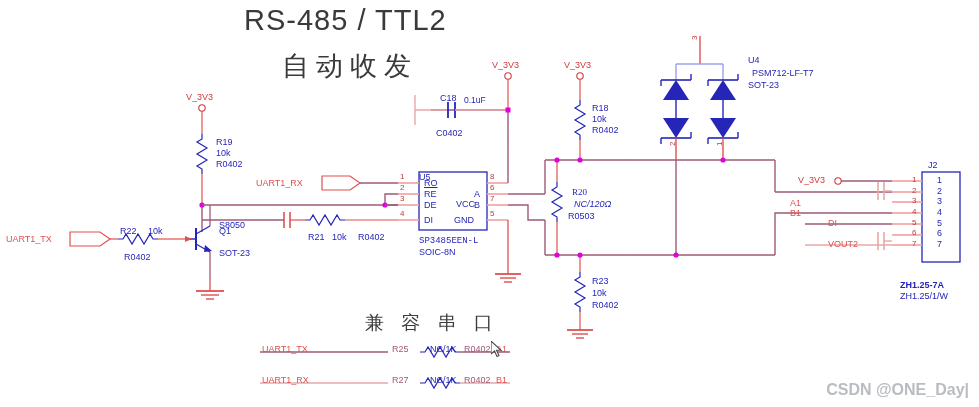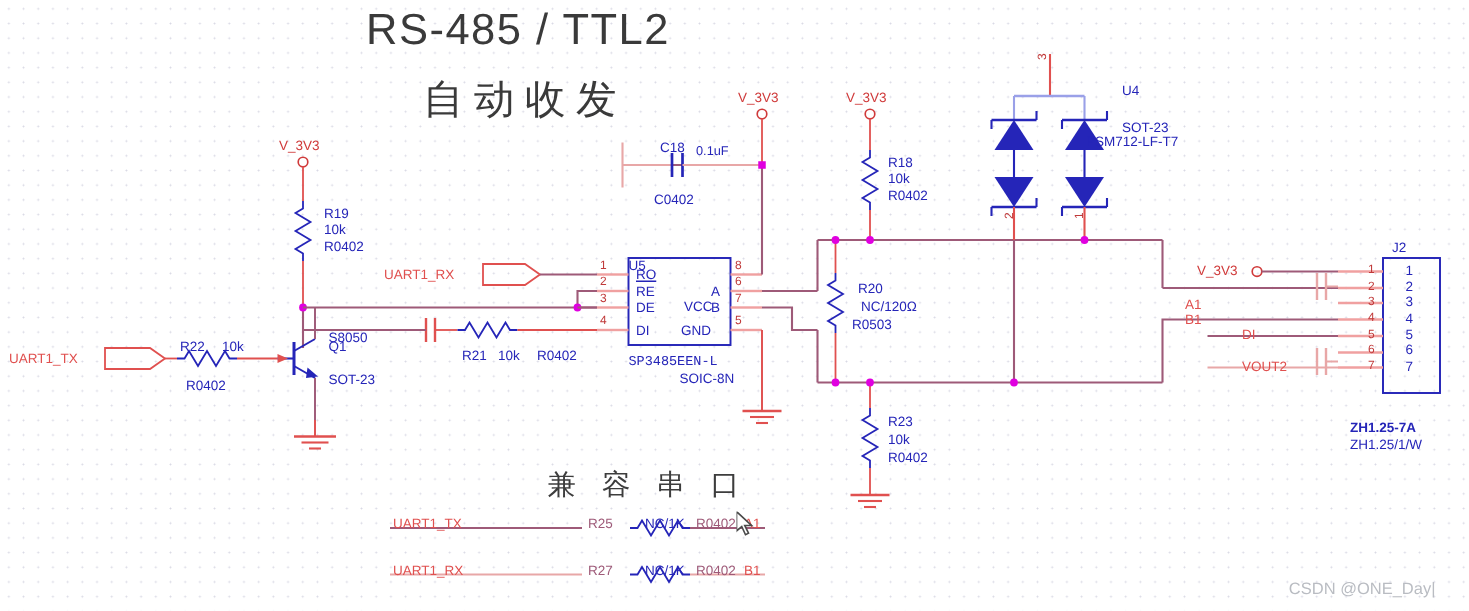--- a/index.html
+++ b/index.html
@@ -30,21 +30,21 @@
   #title-sub{left:242px;top:48px;font-size:27px;letter-spacing:7px;margin-left:40px;}
   #title-serial{left:365px;top:310px;font-size:19px;letter-spacing:6px;color:#3d3d3d;}
 
   .lbl{position:absolute;white-space:nowrap;font-size:9px;line-height:10px;}
   .lbl-red{color:#d03a3a;}
   .lbl-net{color:#e0504f;font-size:9px;}
   .lbl-pin{color:#c03a3a;font-size:8px;}
   .lbl-pinin{color:#2525b8;font-size:9px;}
   .lbl-ref{color:#2525b8;font-size:9px;}
 
-  #watermark{position:absolute;right:22px;bottom:8px;color:#b9bcc2;font-size:11px;}
+  #watermark{position:absolute;right:10px;bottom:8px;color:#b9bcc2;font-size:16px;font-weight:bold;}
   #cursor{position:absolute;left:491px;top:341px;width:14px;height:18px;}
 </style>
 </head>
 <body>
 
 <div id="sheet"></div>
 
 <svg class="layer" viewBox="0 0 979 407">
   <defs>
     <g id="res-v">
@@ -296,38 +296,38 @@
 <div class="lbl lbl-ref" style="left:358px;top:232px;">R0402</div>
 
 <div class="lbl lbl-ref" style="left:440px;top:93px;">C18</div>
 <div class="lbl lbl-ref" style="left:464px;top:95px;font-size:8.5px;">0.1uF</div>
 <div class="lbl lbl-ref" style="left:436px;top:128px;">C0402</div>
 
 <div class="lbl lbl-ref" style="left:592px;top:103px;">R18</div>
 <div class="lbl lbl-ref" style="left:592px;top:114px;">10k</div>
 <div class="lbl lbl-ref" style="left:592px;top:125px;">R0402</div>
 
-<div class="lbl lbl-ref" style="left:572px;top:187px;">R20</div>
-<div class="lbl lbl-ref" style="left:574px;top:199px;">NC/120Ω</div>
+<div class="lbl lbl-ref" style="left:572px;top:187px;font-family:Liberation Serif, serif;">R20</div>
+<div class="lbl lbl-ref" style="left:574px;top:199px;font-style:italic;">NC/120Ω</div>
 <div class="lbl lbl-ref" style="left:568px;top:211px;">R0503</div>
 
 <div class="lbl lbl-ref" style="left:592px;top:276px;">R23</div>
 <div class="lbl lbl-ref" style="left:592px;top:288px;">10k</div>
 <div class="lbl lbl-ref" style="left:592px;top:300px;">R0402</div>
 
 <div class="lbl lbl-ref" style="left:219px;top:226px;">Q1</div>
 <div class="lbl lbl-ref" style="left:219px;top:220px;">S8050</div>
 <div class="lbl lbl-ref" style="left:219px;top:248px;">SOT-23</div>
 
 <div class="lbl lbl-net" style="left:6px;top:234px;">UART1_TX</div>
 <div class="lbl lbl-net" style="left:256px;top:178px;">UART1_RX</div>
 
 <div class="lbl lbl-ref" style="left:419px;top:172px;">U5</div>
 <div class="lbl lbl-ref" style="left:419px;top:236px;font-family:Liberation Mono, monospace;">SP3485EEN-L</div>
-<div class="lbl lbl-ref" style="left:419px;top:247px;margin-left:34px;">SOIC-8N</div>
+<div class="lbl lbl-ref" style="left:419px;top:247px;">SOIC-8N</div>
 
 <div class="lbl lbl-pinin" style="left:424px;top:178px;text-decoration:underline;">RO</div>
 <div class="lbl lbl-pinin" style="left:424px;top:189px;">RE</div>
 <div class="lbl lbl-pinin" style="left:424px;top:200px;">DE</div>
 <div class="lbl lbl-pinin" style="left:424px;top:215px;">DI</div>
 
 <div class="lbl lbl-pinin" style="left:456px;top:178px;margin-top:21px;">VCC</div>
 <div class="lbl lbl-pinin" style="left:474px;top:189px;">A</div>
 <div class="lbl lbl-pinin" style="left:474px;top:200px;">B</div>
 <div class="lbl lbl-pinin" style="left:454px;top:215px;text-align:center;">GND</div>
@@ -336,21 +336,21 @@
 <div class="lbl lbl-pin" style="left:400px;top:183px;">2</div>
 <div class="lbl lbl-pin" style="left:400px;top:194px;">3</div>
 <div class="lbl lbl-pin" style="left:400px;top:209px;">4</div>
 
 <div class="lbl lbl-pin" style="left:490px;top:172px;">8</div>
 <div class="lbl lbl-pin" style="left:490px;top:183px;">6</div>
 <div class="lbl lbl-pin" style="left:490px;top:194px;">7</div>
 <div class="lbl lbl-pin" style="left:490px;top:209px;">5</div>
 
 <div class="lbl lbl-ref" style="left:748px;top:55px;">U4</div>
-<div class="lbl lbl-ref" style="left:724px;top:68px;margin-top:21px;">PSM712-LF-T7</div>
+<div class="lbl lbl-ref" style="left:752px;top:68px;">PSM712-LF-T7</div>
 <div class="lbl lbl-ref" style="left:748px;top:80px;">SOT-23</div>
 <div class="lbl lbl-pin" style="left:690px;top:40px;transform:rotate(-90deg);transform-origin:left top;">3</div>
 <div class="lbl lbl-pin" style="left:668px;top:146px;transform:rotate(-90deg);transform-origin:left top;">2</div>
 <div class="lbl lbl-pin" style="left:715px;top:146px;transform:rotate(-90deg);transform-origin:left top;">1</div>
 
 <div class="lbl lbl-ref" style="left:928px;top:160px;">J2</div>
 <div class="lbl lbl-ref" style="left:900px;top:280px;font-weight:bold;">ZH1.25-7A</div>
 <div class="lbl lbl-ref" style="left:900px;top:291px;">ZH1.25/1/W</div>
 
 <div class="lbl lbl-pin" style="left:912px;top:175px;">1</div>

